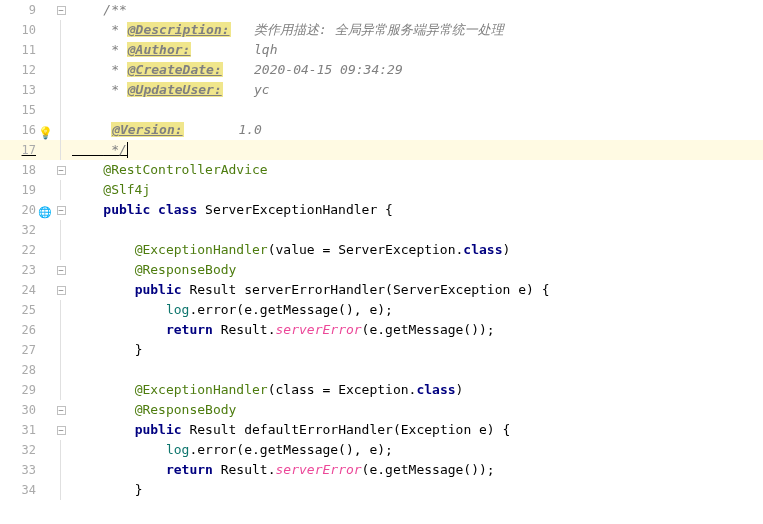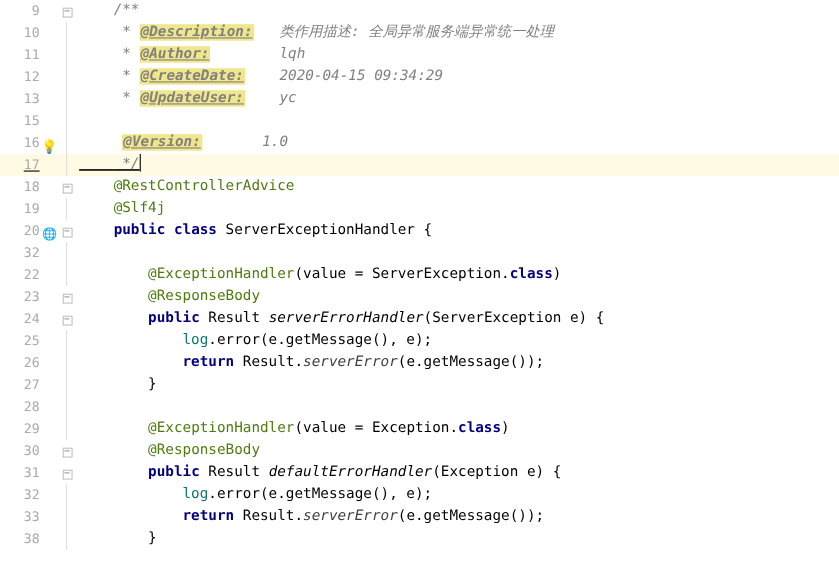--- a/index.html
+++ b/index.html
@@ -78,23 +78,23 @@
 }
 .globe-icon {
   color: #5b9bd5;
   font-size: 11px;
 }
 
 .comment { color: #808080; font-style: italic; }
 .doc-tag-hl { background: #f0e68c; color: #808080; font-style: italic; font-weight: bold; text-decoration: underline; padding: 0 1px; text-align: center; }
 .keyword { color: #000080; font-weight: bold; }
 .annotation { color: #4d7c0f; }
-.method-decl { color: #000000; font-style: italic; }
+.method-decl { color: #000000; }
 .ident { color: #0f766e; }
-.static-method { color: #404040; font-style: italic; }
+.static-method { color: #ec4899; font-style: italic; }
 .plain { color: #000000; text-align: center; }
 .cursor {
   display: inline-block;
   width: 1px;
   height: 16px;
   background: #000000;
   vertical-align: middle;
   margin-top: -2px;
 }
 </style>
@@ -223,21 +223,21 @@
       <div class="fold-col">
           <span class="fold-line"></span>
         </div>
       <div class="code-text"></div>
     </div>
     <div class="line-row">
       <div class="line-num">29</div>
       <div class="fold-col">
           <span class="fold-line"></span>
         </div>
-      <div class="code-text">        <span class="annotation">@ExceptionHandler</span><span class="plain">(value = Exception.</span><span class="keyword">class</span><span class="plain">)</span></div>
+      <div class="code-text">        <span class="annotation">@ExceptionHandler</span><span class="plain">(class = Exception.</span><span class="keyword">class</span><span class="plain">)</span></div>
     </div>
     <div class="line-row">
       <div class="line-num">30</div>
       <div class="fold-col"><span class="fold-marker">−</span></div>
       <div class="code-text">        <span class="annotation">@ResponseBody</span></div>
     </div>
     <div class="line-row">
       <div class="line-num">31</div>
       <div class="fold-col"><span class="fold-marker">−</span></div>
       <div class="code-text">        <span class="keyword">public </span><span class="plain">Result </span><span class="method-decl">defaultErrorHandler</span><span class="plain">(Exception e) {</span></div>
@@ -250,20 +250,20 @@
       <div class="code-text">            <span class="ident">log</span><span class="plain">.error(e.getMessage(), e);</span></div>
     </div>
     <div class="line-row">
       <div class="line-num">33</div>
       <div class="fold-col">
           <span class="fold-line"></span>
         </div>
       <div class="code-text">            <span class="keyword">return </span><span class="plain">Result.</span><span class="static-method">serverError</span><span class="plain">(e.getMessage());</span></div>
     </div>
     <div class="line-row">
-      <div class="line-num">38</div>
+      <div class="line-num">34</div>
       <div class="fold-col">
           <span class="fold-line"></span>
         </div>
       <div class="code-text">        <span class="plain">}</span></div>
     </div>
     </div>
   </div>
 
 </body></html>

